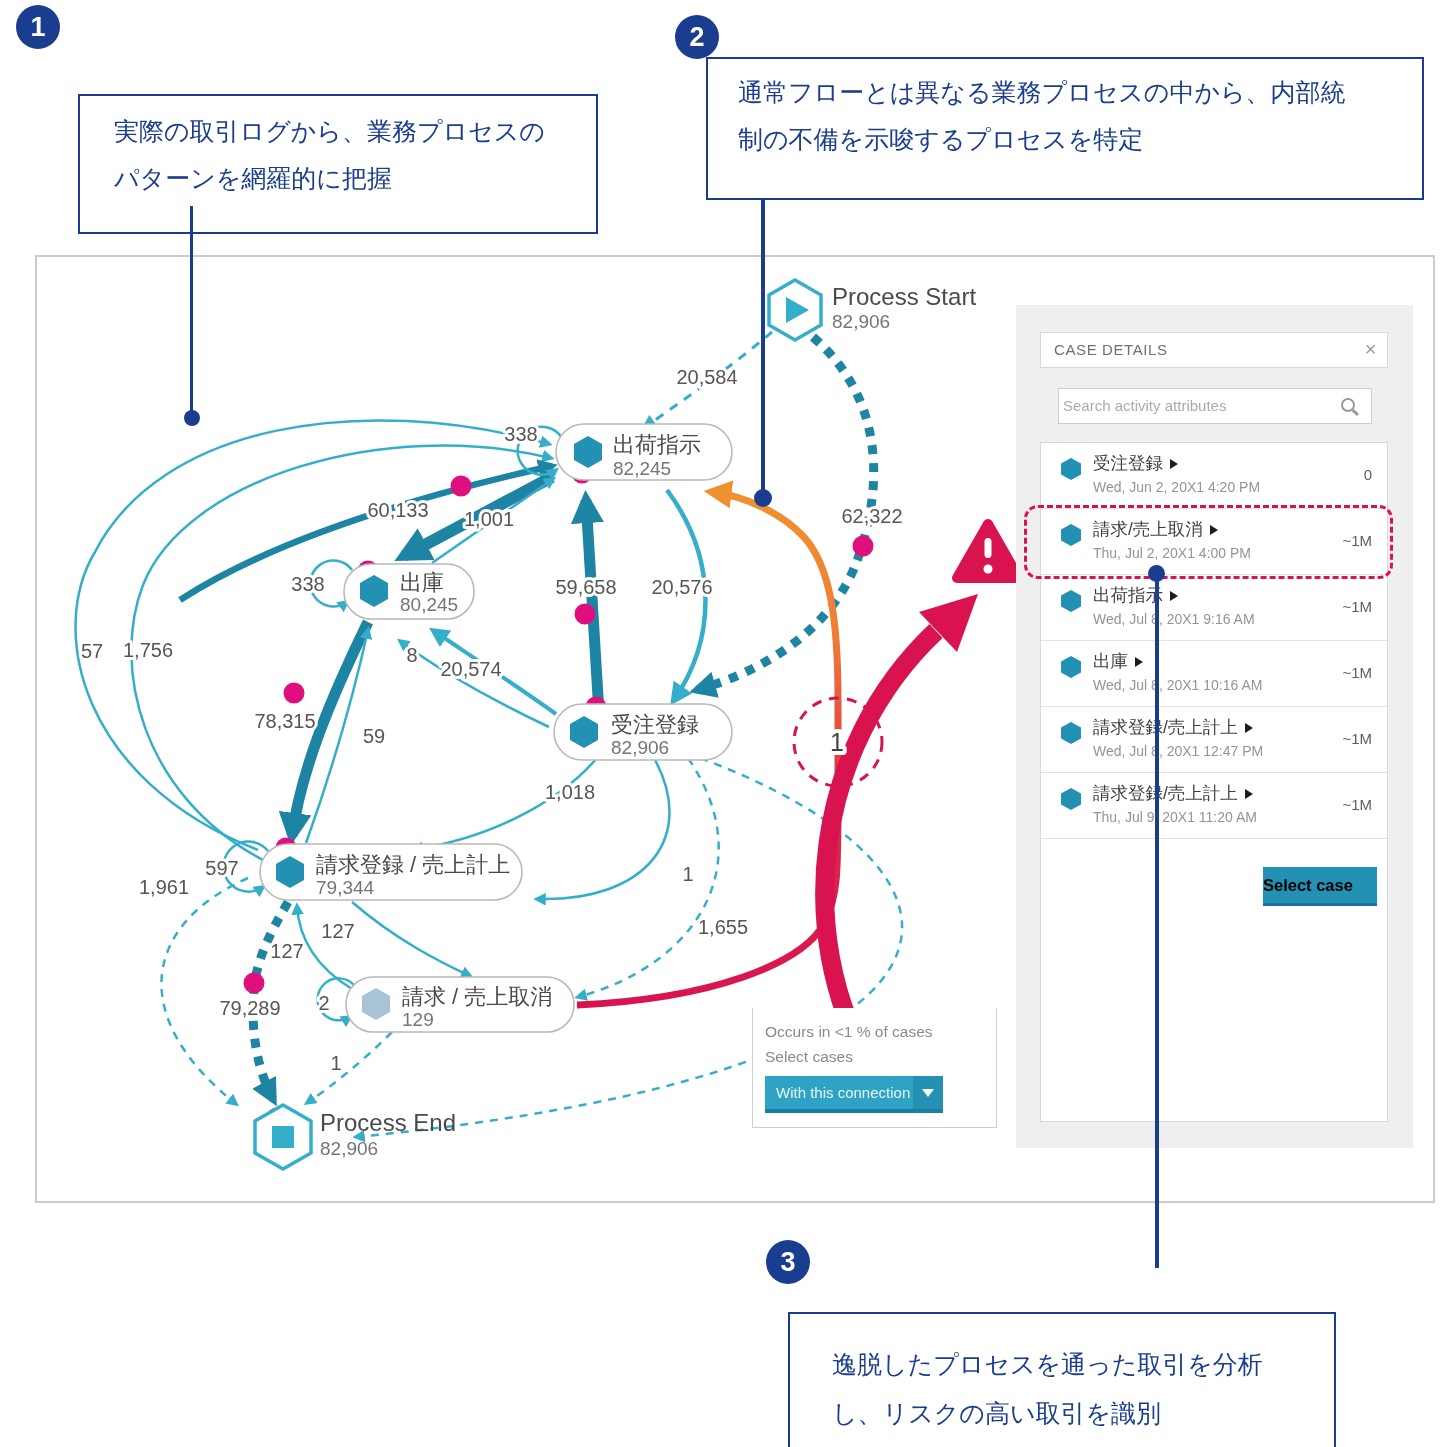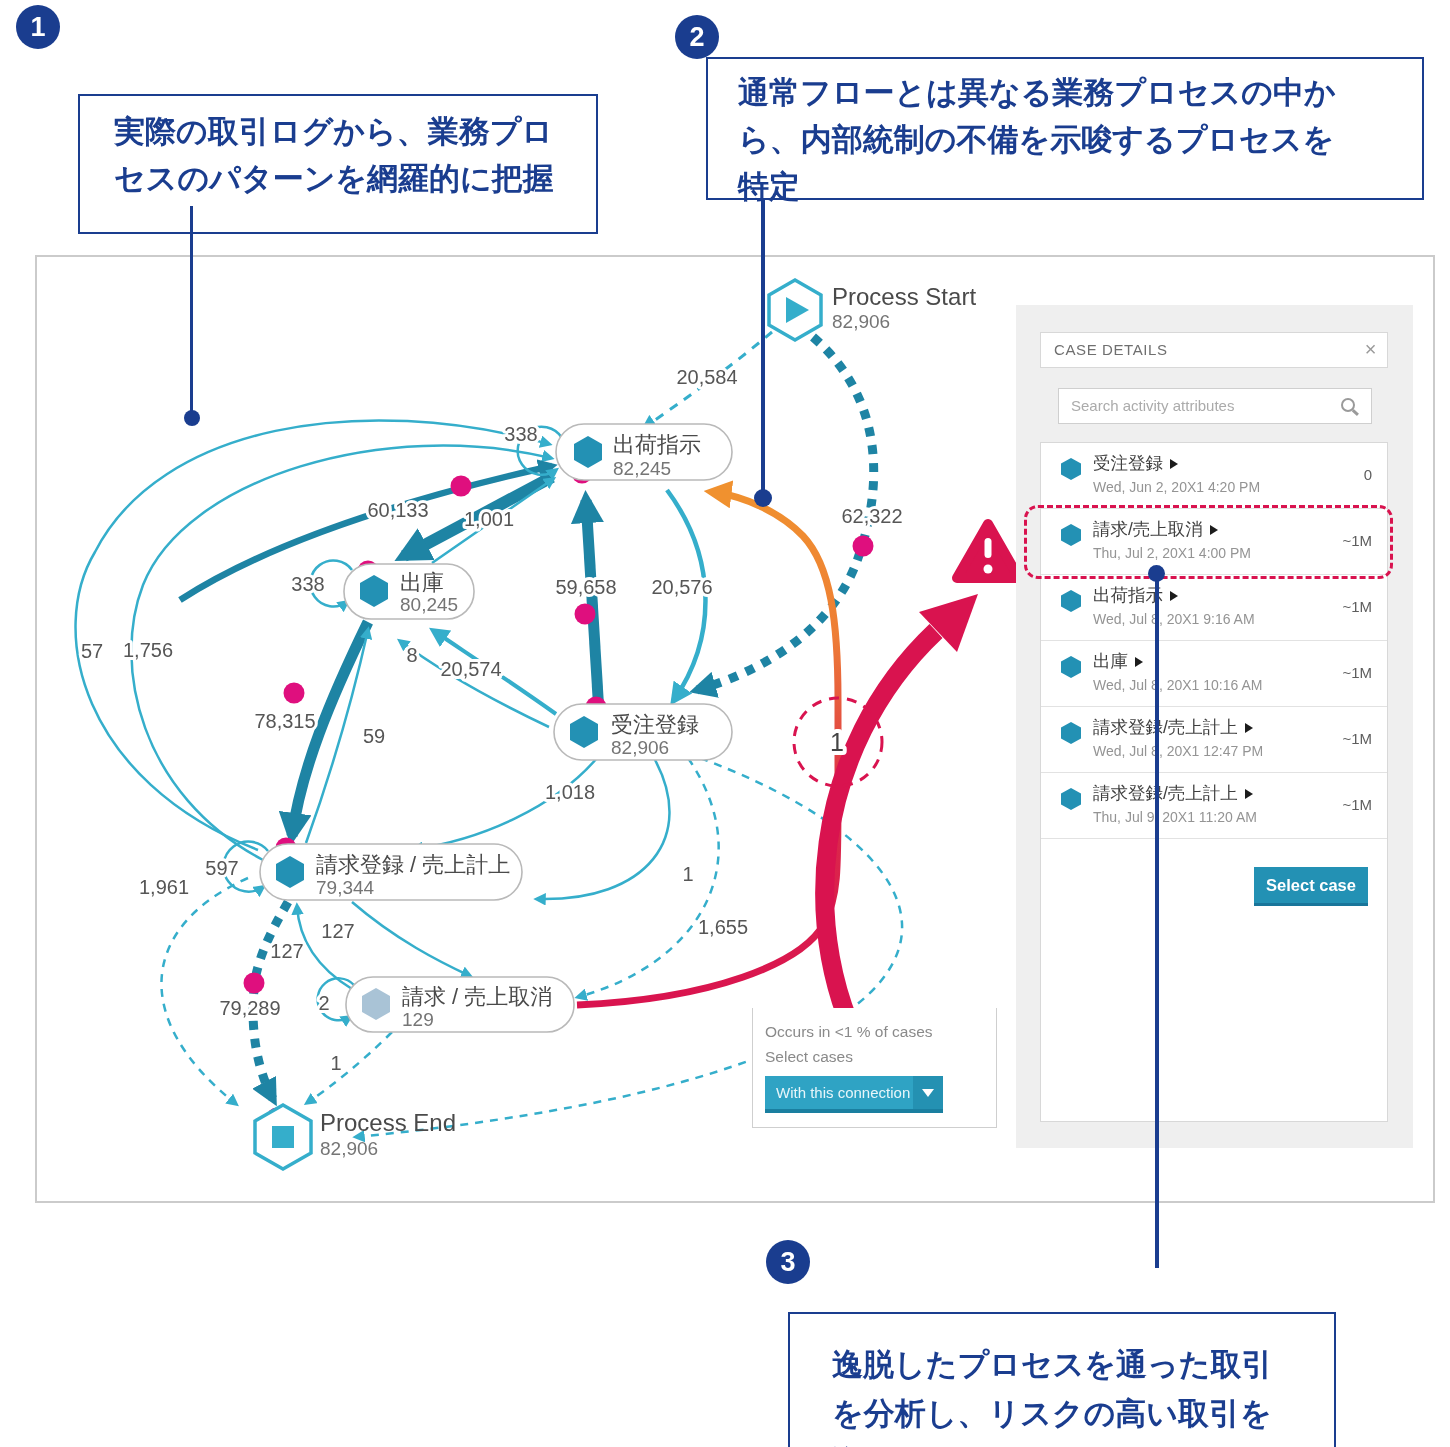--- a/index.html
+++ b/index.html
@@ -2,21 +2,21 @@
 <html><head>
 <meta charset="utf-8">
 <style>
   html,body{margin:0;padding:0}
   body{width:1450px;height:1447px;position:relative;background:#fff;overflow:hidden;
        font-family:"Liberation Sans","DejaVu Sans",sans-serif}
   svg text{font-family:"Liberation Sans","DejaVu Sans",sans-serif}
 
   
   .callout{position:absolute;border:2px solid #1a3d8f;color:#1a3d8f;background:#fff;
-           font-size:31px;line-height:47px;font-weight:700;box-sizing:border-box;z-index:5}
+           font-size:25px;line-height:47px;font-weight:400;box-sizing:border-box;z-index:5}
   #c1{left:78px;top:94px;width:520px;height:140px;padding:12px 34px}
   #c2{left:706px;top:57px;width:718px;height:143px;padding:10px 72px 10px 30px}
   #c3{left:788px;top:1312px;width:548px;height:188px;padding:26px 40px 10px 42px;line-height:49px}
   .badge{position:absolute;width:44px;height:44px;border-radius:50%;background:#1a3d8f;color:#fff;
          font-size:27px;font-weight:700;text-align:center;line-height:44px;z-index:7}
   #b1{left:16px;top:5px}#b2{left:675px;top:15px}#b3{left:766px;top:1240px}
   .vline{position:absolute;background:#1a3d8f;z-index:6}
   #l1{left:190px;top:206px;width:3px;height:206px}
   #l2{left:761px;top:199px;width:3.5px;height:292px}
   #l3{left:1155px;top:573px;width:3.5px;height:695px}
@@ -37,40 +37,40 @@
   .psLabel{font-size:24px;fill:#4a4a4a}
 
   
   .panel{position:absolute;left:1016px;top:305px;width:397px;height:843px;background:#efefef;z-index:2}
   .panel-header{position:absolute;left:24px;top:27px;width:348px;height:36px;background:#fff;
                 border:1px solid #d8d8d8;box-sizing:border-box;font-size:15px;color:#6f6f6f;
                 letter-spacing:.6px;line-height:34px;padding-left:13px}
   .panel-close{position:absolute;right:10px;top:0;color:#9a9a9a;font-size:20px;line-height:33px}
   .search-box{position:absolute;left:42px;top:83px;width:314px;height:36px;background:#fff;
               border:1px solid #cfcfcf;box-sizing:border-box}
-  .search-box input{border:0;outline:0;width:250px;height:31px;margin-left:10px;font-size:15px;
+  .search-box input{border:0;outline:0;width:250px;height:31px;margin-left:2px;font-size:15px;
                     color:#555;font-family:inherit;background:transparent}
   .search-box input::placeholder{color:#ababab}
   .mag{position:absolute;right:16px;top:9px;width:10px;height:10px;border:2px solid #9a9a9a;border-radius:50%}
   .mag::after{content:"";position:absolute;width:7px;height:2.5px;background:#9a9a9a;right:-6px;bottom:-3px;transform:rotate(42deg)}
   .list{position:absolute;left:24px;top:137px;width:348px;height:680px;background:#fff;
         border:1px solid #d8d8d8;box-sizing:border-box}
   .row{position:relative;height:66px;border-bottom:1px solid #e2e2e2;box-sizing:border-box}
   .hexi{position:absolute;left:20px;top:15px;width:20px;height:22px;background:#2391b4;
         clip-path:polygon(50% 0,100% 25%,100% 75%,50% 100%,0 75%,0 25%)}
   .row-title{position:absolute;left:52px;top:8px;font-size:17.5px;color:#3f3f3f;white-space:nowrap}
   .caret{display:inline-block;width:0;height:0;border-left:8px solid #1c1c1c;
          border-top:5.5px solid transparent;border-bottom:5.5px solid transparent;margin-left:7px}
   .row-date{position:absolute;left:52px;top:36px;font-size:14px;color:#949494;white-space:nowrap}
   .row-val{position:absolute;right:15px;top:23px;font-size:15px;color:#5e5e5e}
   .hl{position:absolute;left:-17px;top:-4px;right:-6px;bottom:-5px;border:3px dashed #d9134f;
       border-radius:14px;pointer-events:none;z-index:3}
-  .select-case{position:absolute;right:19px;top:424px;width:114px;height:36px;background:#2391b4;
-               border-bottom:3px solid #19759a;color:#ffffff;font-weight:700;font-size:16.5px;
-               text-align:center;line-height:36px;cursor:pointer}
+  .select-case{position:absolute;right:10px;top:424px;width:114px;height:36px;background:#2391b4;
+               border-bottom:3px solid #19759a;color:#000000;font-weight:700;font-size:16.5px;
+               text-align:left;line-height:36px;cursor:pointer}
 
   
   .tooltip{position:absolute;left:752px;top:1008px;width:245px;z-index:2}
   .tt-head{height:45px;background:#2596b8;color:#fff;font-size:18.5px;line-height:45px;padding-left:13px}
   .tt-body{background:#fff;border:1px solid #cfcfcf;border-top:0;padding:11px 12px 14px}
   .tt-line{font-size:15.5px;color:#8a8a8a;line-height:25px}
   .dd{position:relative;margin-top:7px;width:178px;height:33px;background:#2fa3c4;border-bottom:4px solid #1a7fa0;cursor:pointer}
   .dd-label{font-size:15px;color:#e8f6fa;line-height:33px;padding-left:11px}
   .dd-arrow{position:absolute;right:0;top:0;width:30px;height:33px;background:#2491b2}
   .dd-arrow::after{content:"";position:absolute;left:9px;top:13px;border-left:6px solid transparent;

